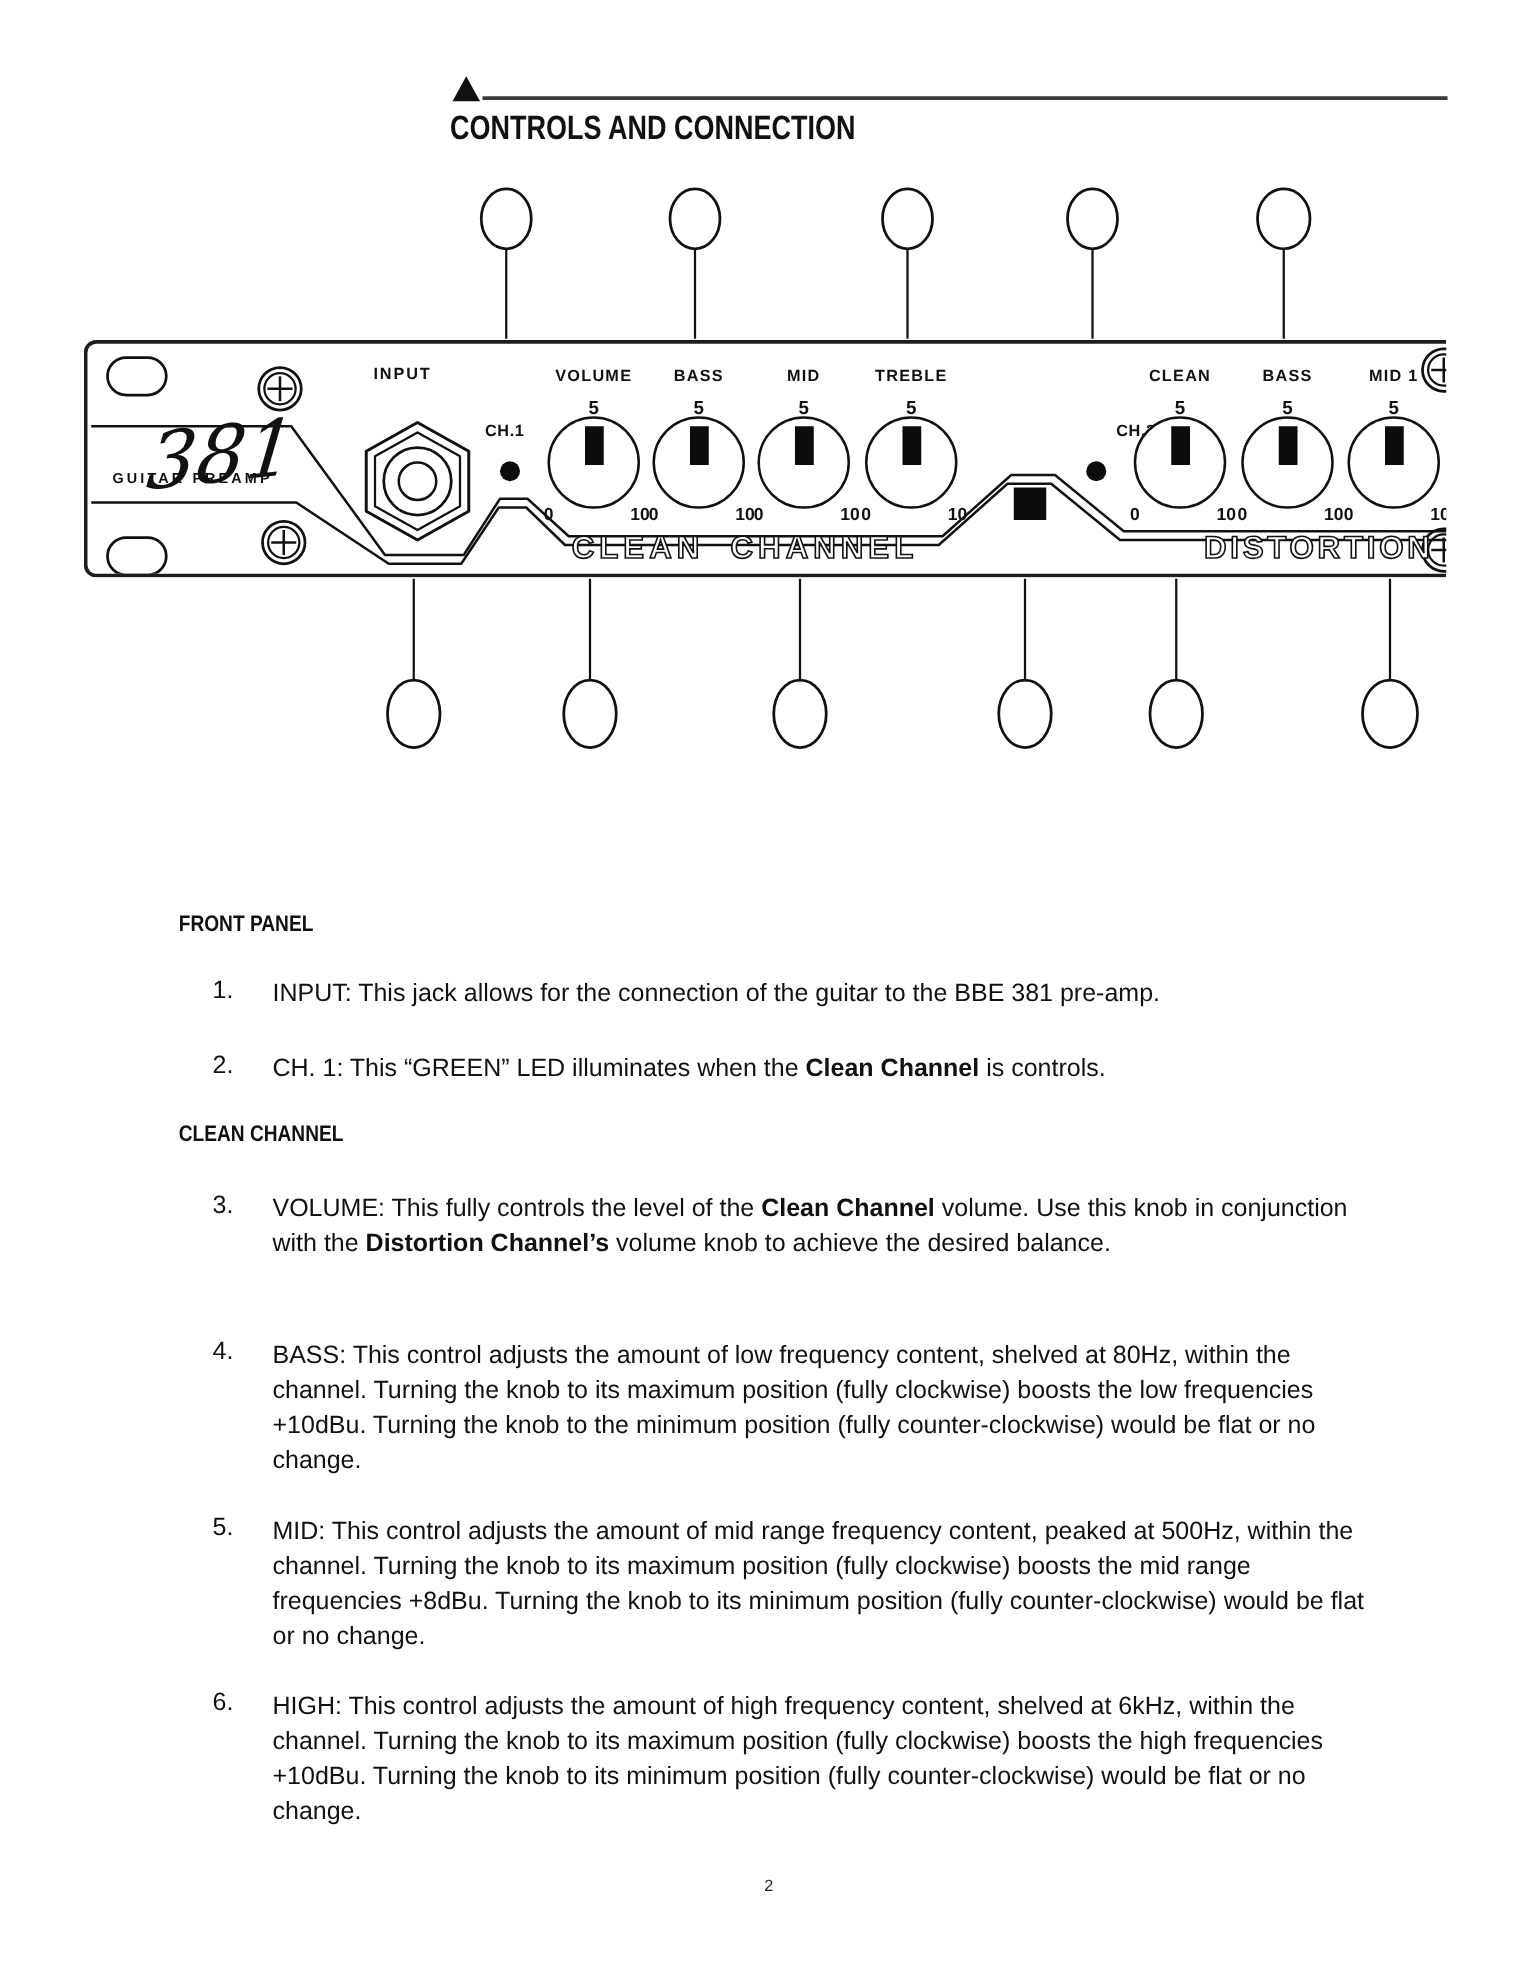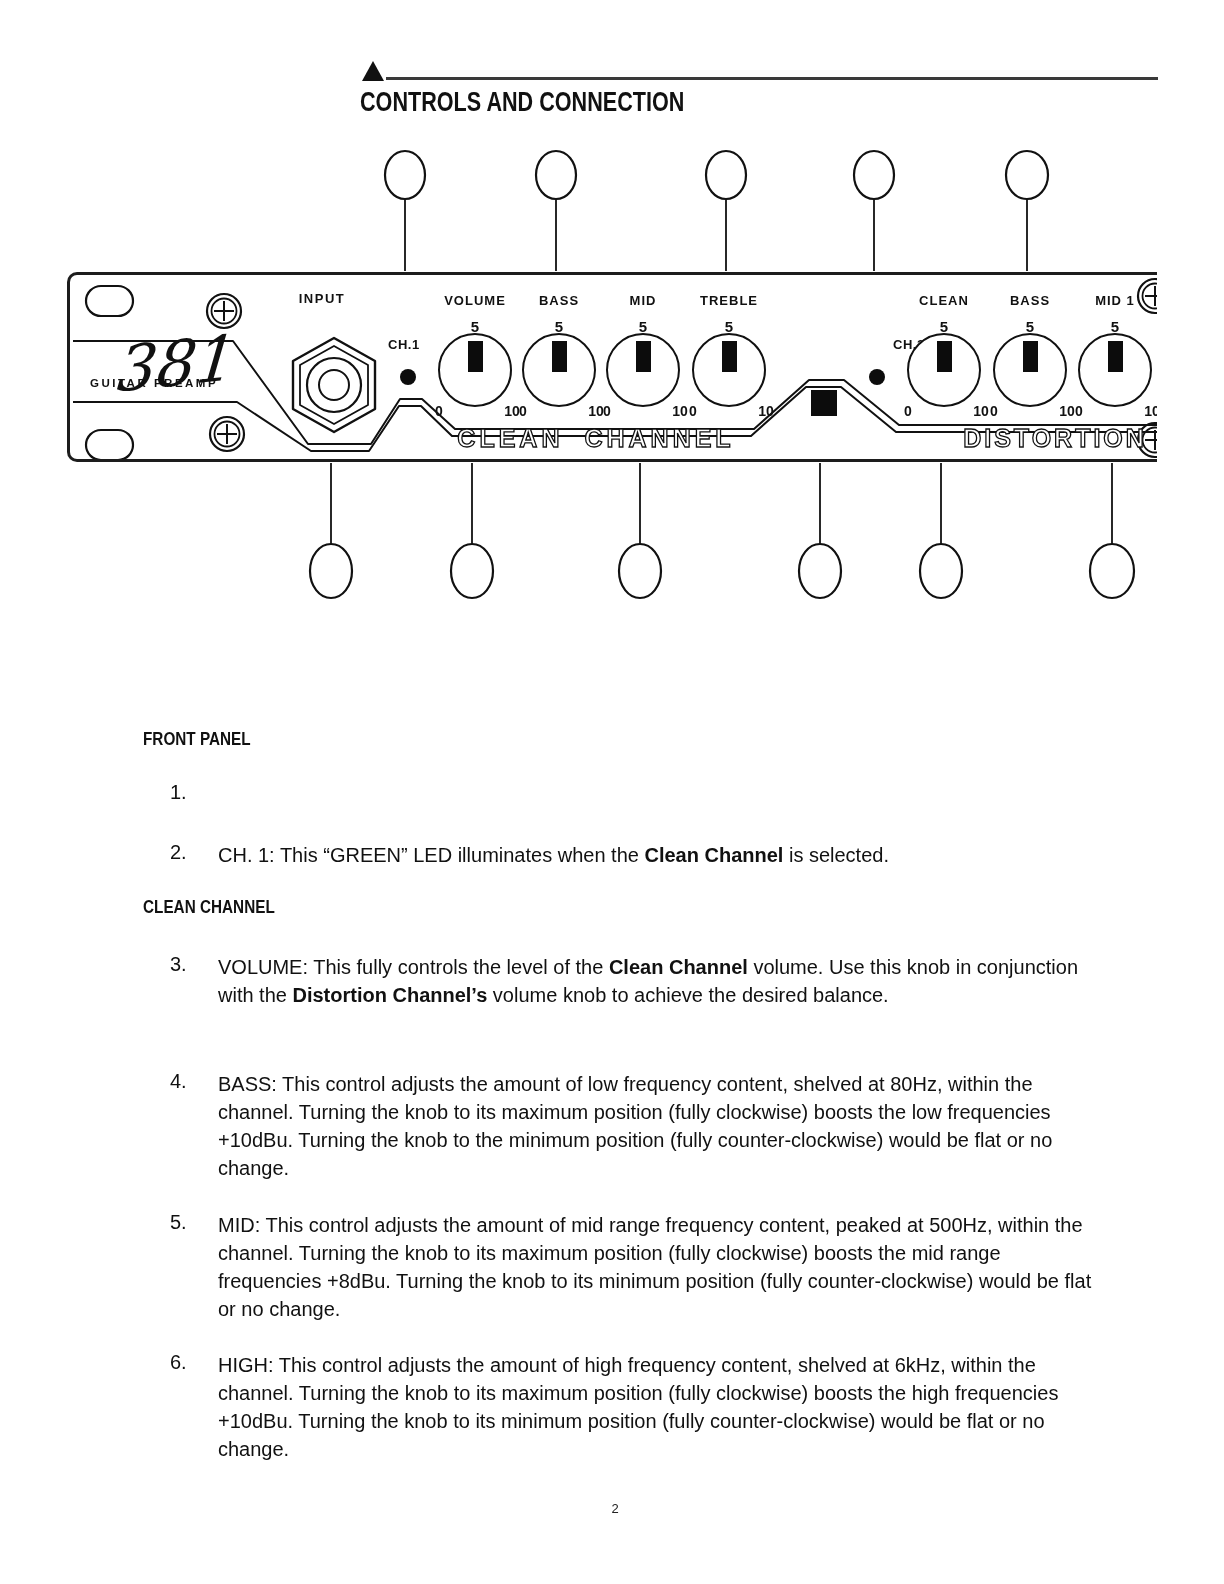--- a/index.html
+++ b/index.html
@@ -231,23 +231,24 @@
       <span class="kmax">10</span>
     </div>
 
     <div class="channel-name hollow" style="left:386px; width:280px; word-spacing:10px;">CLEAN  CHANNEL</div>
     <div class="channel-name hollow" style="left:885px; width:200px; letter-spacing:3px;">DISTORTION</div>
   </div>
 
   <div class="abs sec-head" style="left:143px; top:729px;">FRONT PANEL</div>
 
   <span class="abs li-num" style="left:170px; top:781px;">1.</span>
+  <div class="li-text" style="top:781px;"><span>INPUT: This jack allows for the connection of the guitar to the BBE 381 pre-amp.</span></div>
 
   <span class="abs li-num" style="left:170px; top:841px;">2.</span>
-  <div class="li-text" style="top:841px;"><span>CH. 1: This “GREEN” LED illuminates when the </span><span class="b">Clean Channel</span><span> is selected.</span></div>
+  <div class="li-text" style="top:841px;"><span>CH. 1: This “GREEN” LED illuminates when the </span><span class="b">Clean Channel</span><span> is controls.</span></div>
 
   <div class="abs sec-head" style="left:143px; top:897px;">CLEAN CHANNEL</div>
 
   <span class="abs li-num" style="left:170px; top:953px;">3.</span>
   <div class="li-text" style="top:953px;"><span>VOLUME: This fully controls the level of the </span><span class="b">Clean Channel</span><span> volume. Use this knob in conjunction with the </span><span class="b">Distortion Channel’s</span><span> volume knob to achieve the desired balance.</span></div>
 
   <span class="abs li-num" style="left:170px; top:1070px;">4.</span>
   <div class="li-text" style="top:1070px;"><span>BASS: This control adjusts the amount of low frequency content, shelved at 80Hz, within the channel. Turning the knob to its maximum position (fully clockwise) boosts the low frequencies +10dBu. Turning the knob to the minimum position (fully counter-clockwise) would be flat or no change.</span></div>
 
   <span class="abs li-num" style="left:170px; top:1211px;">5.</span>

